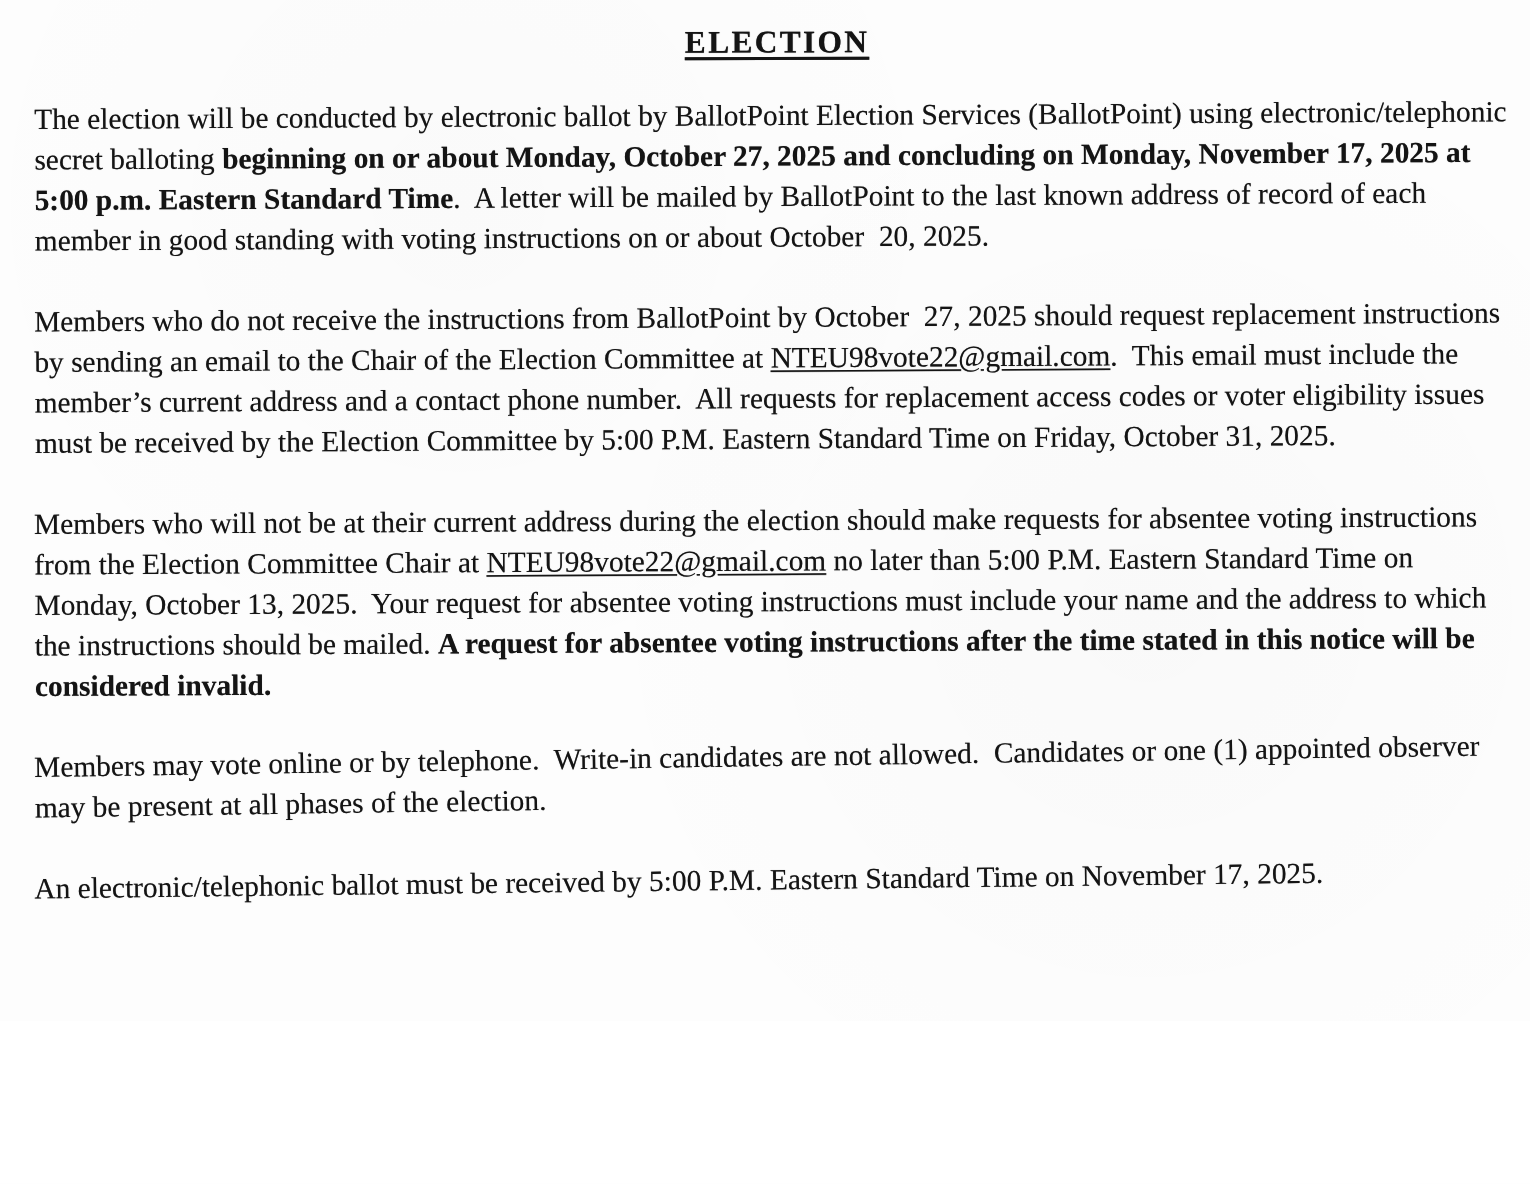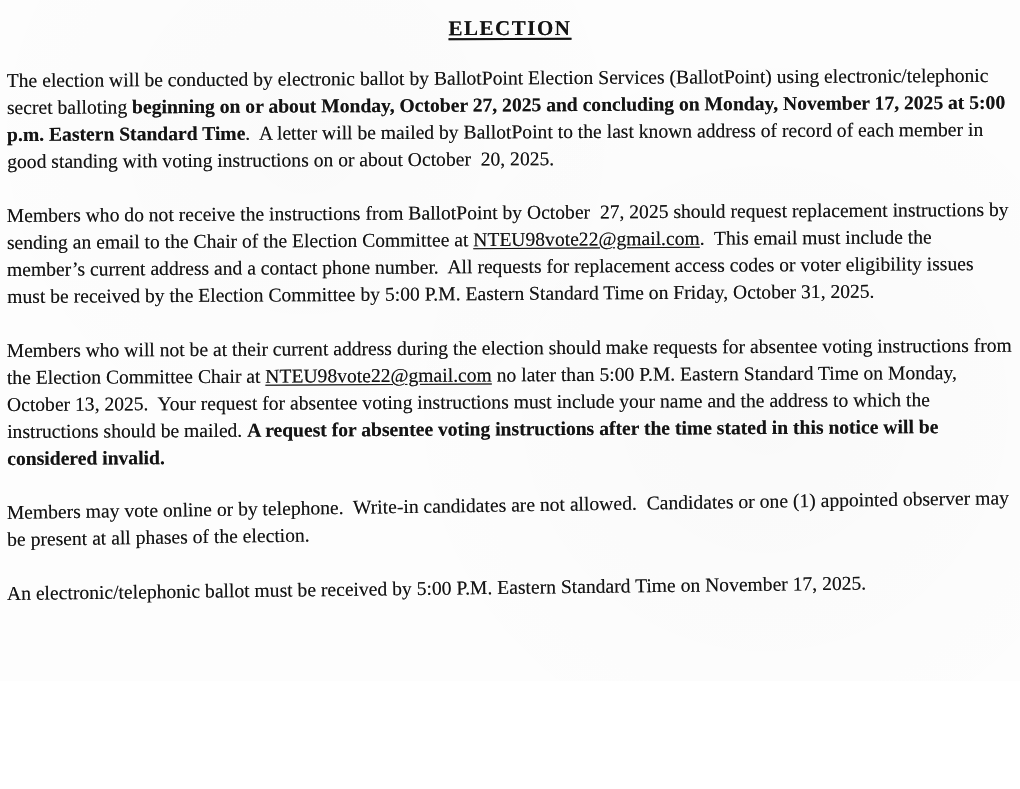--- a/index.html
+++ b/index.html
@@ -12,21 +12,21 @@
     width: 1020px;
     height: 681px;
     background:
       radial-gradient(circle at 30% 20%, rgba(0,0,0,0.012), transparent 40%),
       radial-gradient(circle at 75% 60%, rgba(0,0,0,0.015), transparent 45%),
       #fdfdfd;
     overflow: hidden;
     font-family: "Liberation Serif", "DejaVu Serif", serif;
     color: #141414;
     box-sizing: border-box;
-    padding: 16px 7px 0 7px;
+    padding: 16px 7px 0 23px;
   }
   .doc-title {
     margin: 0 0 26px 0;
     text-align: center;
     font-size: 21px;
     font-weight: bold;
     letter-spacing: 1.5px;
     text-decoration: underline;
     text-underline-offset: 3px;
     transform: rotate(-0.15deg);

